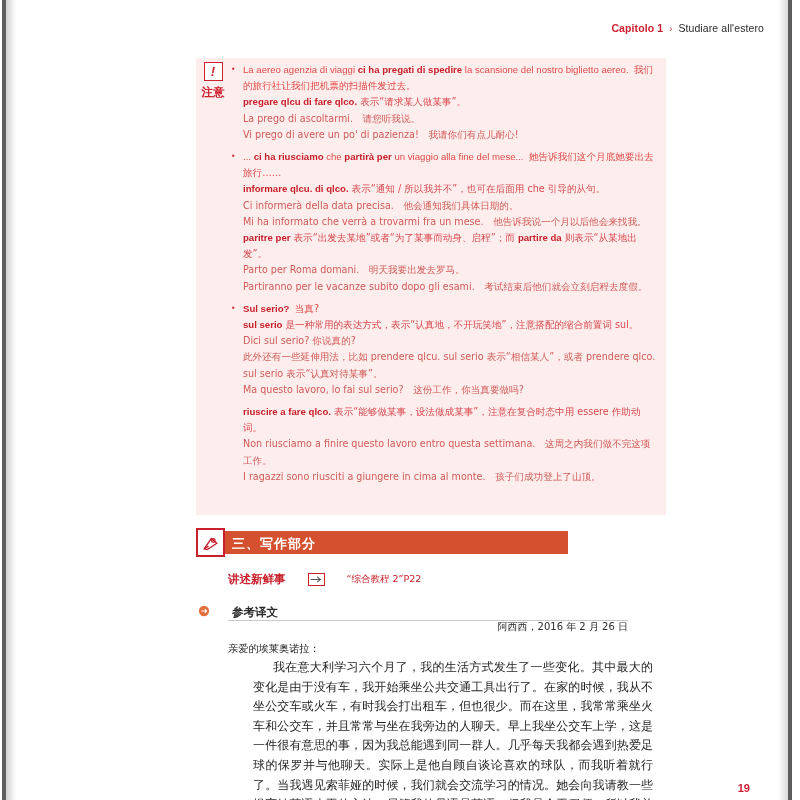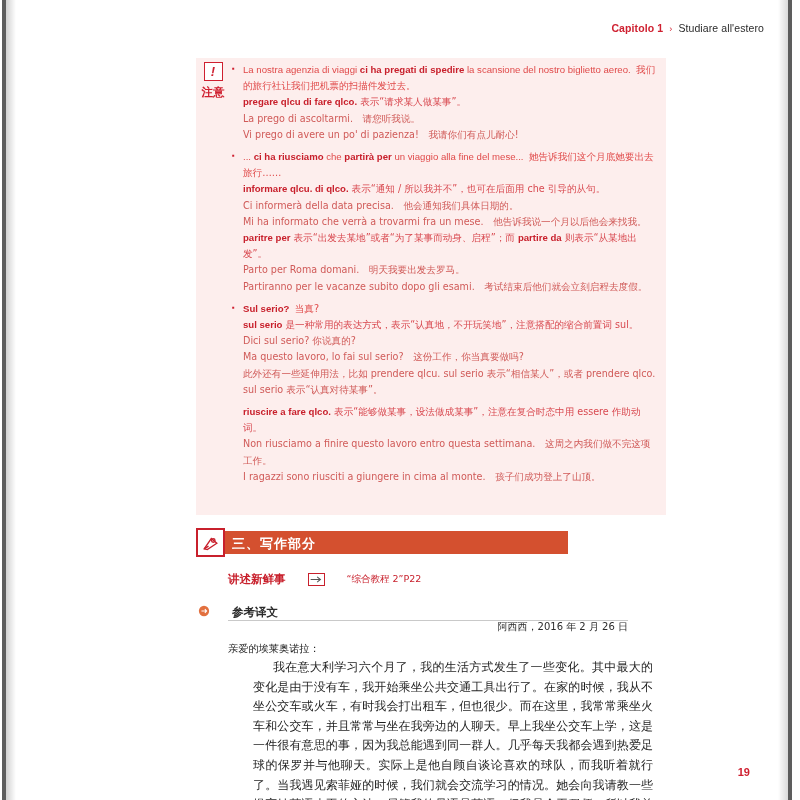--- a/index.html
+++ b/index.html
@@ -157,21 +157,21 @@
     width: 400px;
     font-size: 12px; line-height: 19.6px;
     color: #1e1e1e; text-align: justify;
     text-indent: 20px;
     font-family: "DejaVu Sans", sans-serif;
     margin-left: 25px;
   }
 
   
   .folio {
-    position: absolute; right: 50px; bottom: 22px;
+    position: absolute; right: 50px; bottom: 6px;
     color: #cf2030; font-weight: 700; font-size: 11px;
   }
 </style>
 </head>
 <body>
 
 <div id="page">
 
   <div class="spine left"></div>
   <div class="spine-shadow-left"></div>
@@ -188,21 +188,21 @@
 
   <div class="note-badge">
     <div class="bang">!</div>
     <div class="zh">注意</div>
   </div>
 
   <div class="note-body">
 
     <div class="blk">
       <div class="ln head">
-        <span>La nostra agenzia di viaggi </span><b>ci ha pregati di spedire</b><span> la scansione del nostro biglietto aereo.</span>&nbsp;&nbsp;<span class="zh">我们的旅行社让我们把机票的扫描件发过去。</span>
+        <span>La aereo agenzia di viaggi </span><b>ci ha pregati di spedire</b><span> la scansione del nostro biglietto aereo.</span>&nbsp;&nbsp;<span class="zh">我们的旅行社让我们把机票的扫描件发过去。</span>
       </div>
       <div class="ln sub"><b>pregare qlcu di fare qlco.</b><span class="zh"> 表示“请求某人做某事”。</span></div>
       <div class="ln ex"><span class="zh">La prego di ascoltarmi.　请您听我说。</span></div>
       <div class="ln ex"><span class="zh">Vi prego di avere un po' di pazienza!　我请你们有点儿耐心!</span></div>
     </div>
 
     <div class="blk">
       <div class="ln head">
         <span>... </span><b>ci ha riusciamo</b><span> che </span><b>partirà per</b><span> un viaggio alla fine del mese...</span>&nbsp;&nbsp;<span class="zh">她告诉我们这个月底她要出去旅行……</span>
       </div>
@@ -213,22 +213,22 @@
       <div class="ln ex"><span class="zh">Parto per Roma domani.　明天我要出发去罗马。</span></div>
       <div class="ln ex"><span class="zh">Partiranno per le vacanze subito dopo gli esami.　考试结束后他们就会立刻启程去度假。</span></div>
     </div>
 
     <div class="blk">
       <div class="ln head">
         <b>Sul serio?</b>&nbsp;&nbsp;<span class="zh">当真?</span>
       </div>
       <div class="ln sub"><b>sul serio</b><span class="zh"> 是一种常用的表达方式，表示“认真地，不开玩笑地”，注意搭配的缩合前置词 sul。</span></div>
       <div class="ln ex"><span class="zh">Dici sul serio? 你说真的?</span></div>
+      <div class="ln ex"><span class="zh">此外还有一些延伸用法，比如 prendere qlcu. sul serio 表示“相信某人”，或者 prendere qlco. sul serio 表示“认真对待某事”。</span></div>
       <div class="ln ex"><span class="zh">Ma questo lavoro, lo fai sul serio?　这份工作，你当真要做吗?</span></div>
-      <div class="ln ex"><span class="zh">此外还有一些延伸用法，比如 prendere qlcu. sul serio 表示“相信某人”，或者 prendere qlco. sul serio 表示“认真对待某事”。</span></div>
     </div>
 
     <div class="blk">
       <div class="ln sub"><b>riuscire a fare qlco.</b><span class="zh"> 表示“能够做某事，设法做成某事”，注意在复合时态中用 essere 作助动词。</span></div>
       <div class="ln ex"><span class="zh">Non riusciamo a finire questo lavoro entro questa settimana.　这周之内我们做不完这项工作。</span></div>
       <div class="ln ex"><span class="zh">I ragazzi sono riusciti a giungere in cima al monte.　孩子们成功登上了山顶。</span></div>
     </div>
 
   </div>
 

